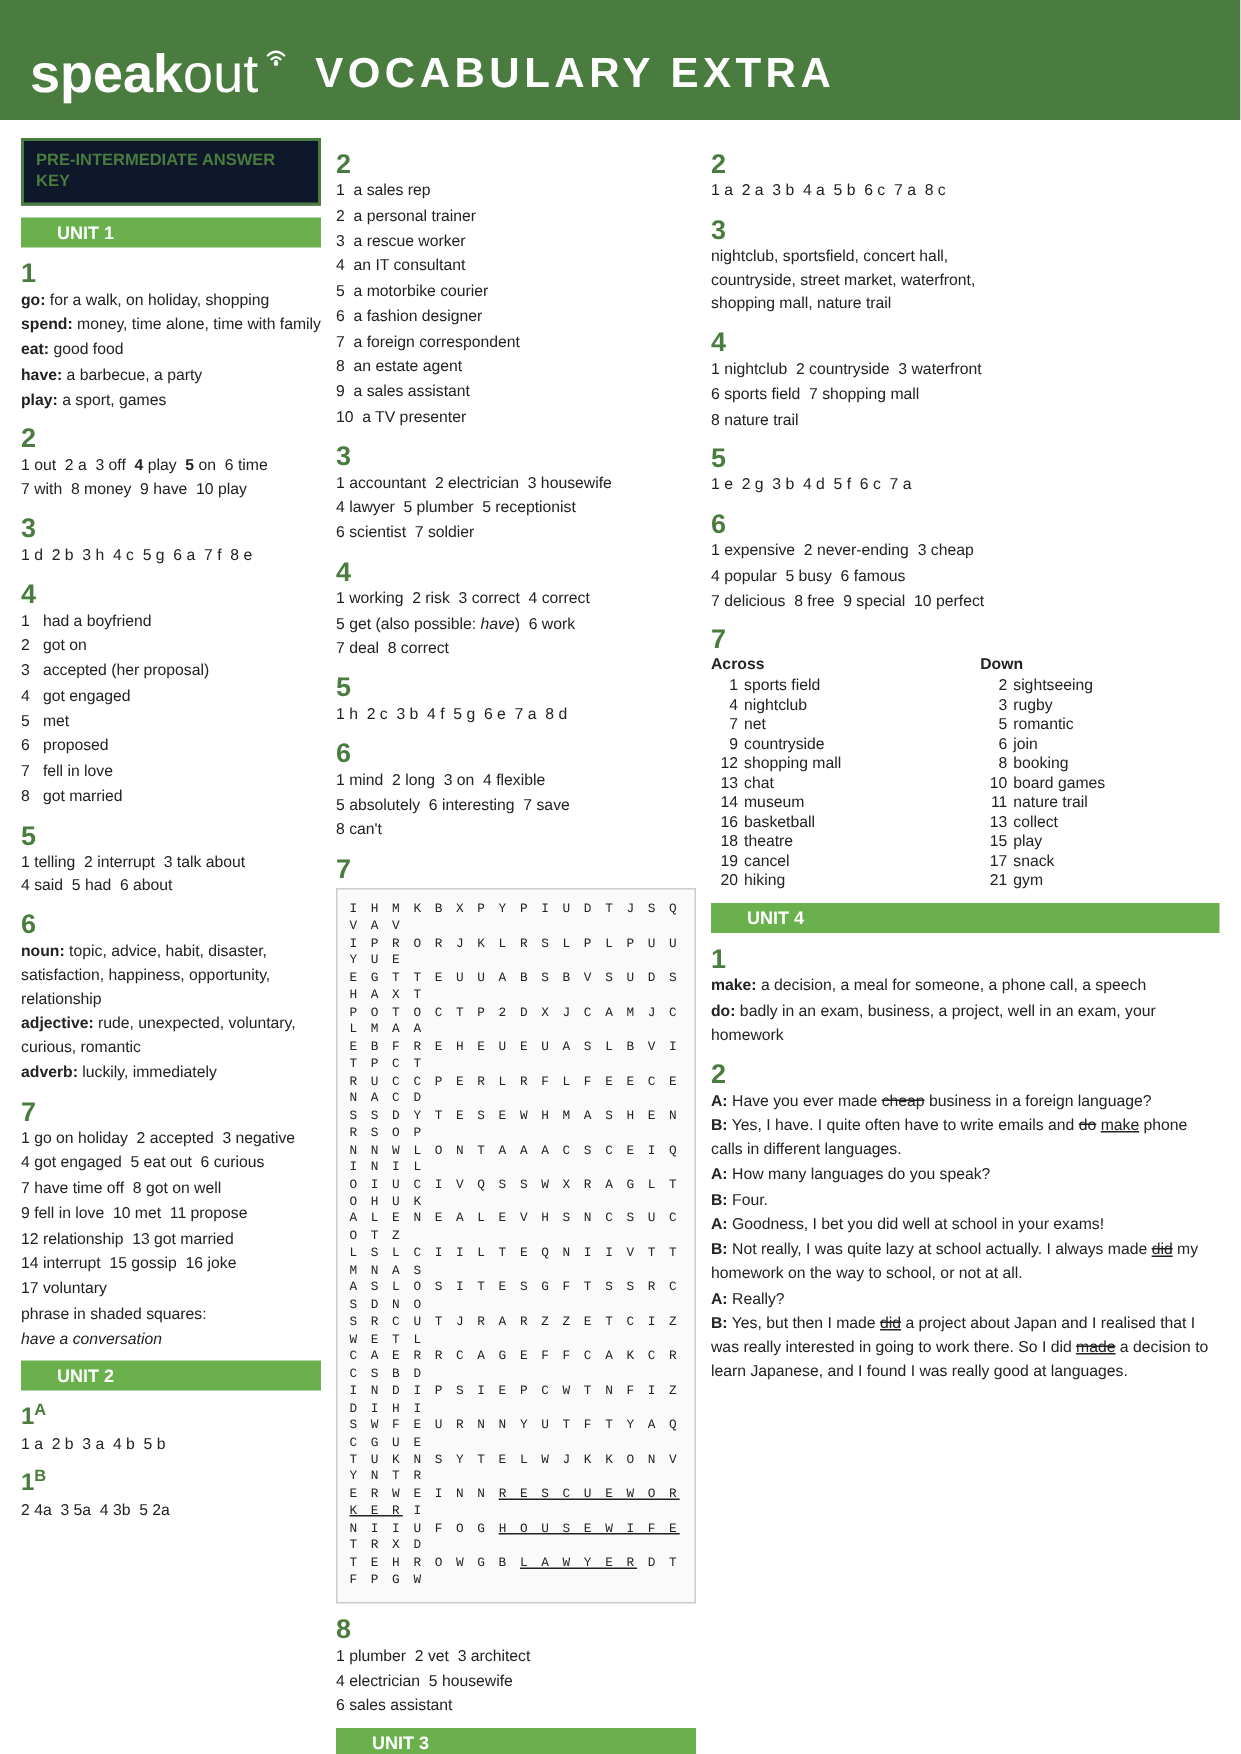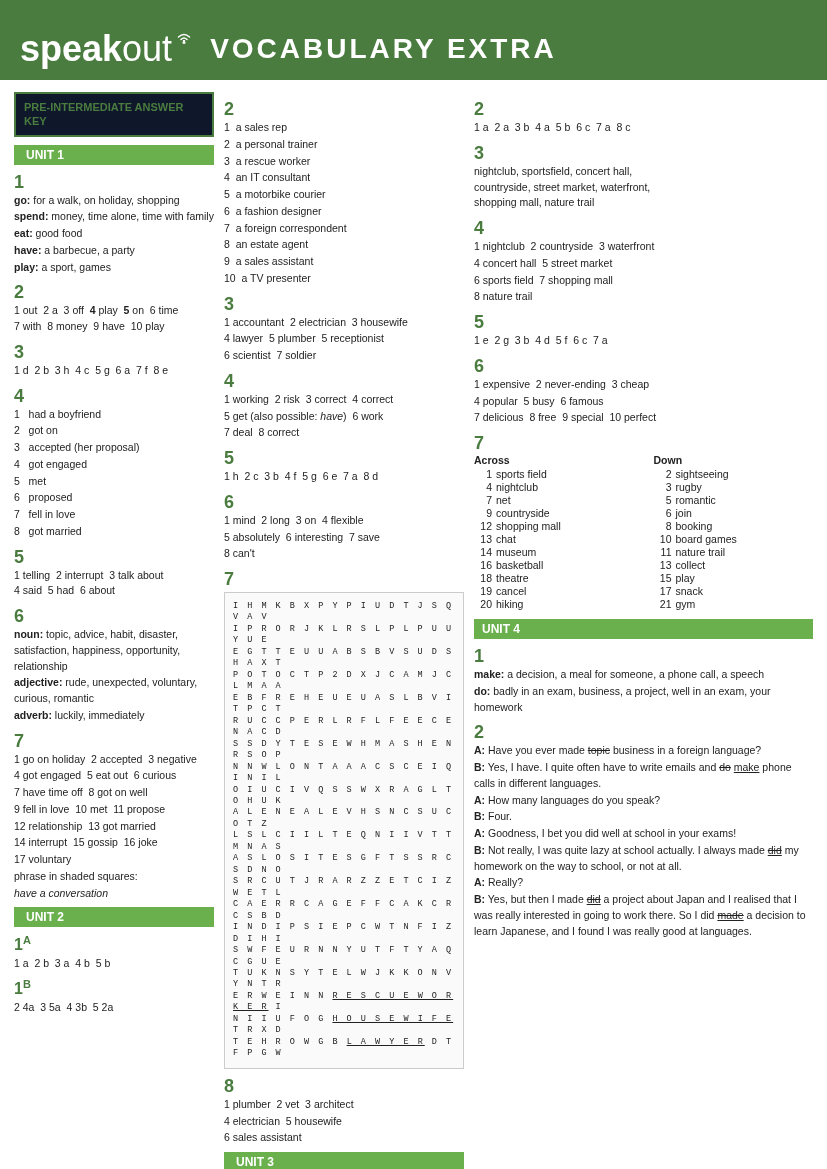--- a/index.html
+++ b/index.html
@@ -58,21 +58,21 @@
       color: #4a7c3f;
       text-transform: uppercase;
       line-height: 1.3;
     }
 
     .unit-header {
       background: #6ab04c;
       color: #fff;
       font-weight: 900;
       font-size: 12px;
-      padding: 3px 12px;
+      padding: 3px 24px;
       margin-bottom: 6px;
       text-transform: uppercase;
     }
 
     .section-num {
       font-size: 18px;
       font-weight: 900;
       color: #4a7c3f;
       margin-top: 8px;
       margin-bottom: 2px;
@@ -118,21 +118,21 @@
     .across-down .col { flex: 1; }
     .across-down .col-title { font-weight: 700; margin-bottom: 2px; }
     .across-down .row { display: flex; gap: 4px; margin-bottom: 1px; }
     .across-down .num { width: 18px; text-align: right; flex-shrink: 0; }
 
     .unit4-box {
       background: #6ab04c;
       color: #fff;
       font-weight: 900;
       font-size: 12px;
-      padding: 3px 8px;
+      padding: 3px 24px;
       margin: 8px 0 6px 0;
       text-transform: uppercase;
     }
 
     
     .logo-container {
       display: flex;
       align-items: center;
       gap: 0;
     }
@@ -319,21 +319,20 @@
     </div>
 
     <div class="section-num">3</div>
     <div class="content-block">
       <p>nightclub, sportsfield, concert hall,<br>countryside, street market, waterfront,<br>shopping mall, nature trail</p>
     </div>
 
     <div class="section-num">4</div>
     <div class="content-block">
       <p>1 nightclub &nbsp;2 countryside &nbsp;3 waterfront</p>
-      <p>4 concert hall &nbsp;5 street market</p>
       <p>6 sports field &nbsp;7 shopping mall</p>
       <p>8 nature trail</p>
     </div>
 
     <div class="section-num">5</div>
     <div class="content-block">
       <p>1 e &nbsp;2 g &nbsp;3 b &nbsp;4 d &nbsp;5 f &nbsp;6 c &nbsp;7 a</p>
     </div>
 
     <div class="section-num">6</div>
@@ -444,21 +443,21 @@
     <div class="unit4-box">UNIT 4</div>
 
     <div class="section-num">1</div>
     <div class="content-block">
       <p><b>make:</b> a decision, a meal for someone, a phone call, a speech</p>
       <p><b>do:</b> badly in an exam, business, a project, well in an exam, your homework</p>
     </div>
 
     <div class="section-num">2</div>
     <div class="dialogue content-block">
-      <p><span class="speaker">A:</span> Have you ever made <s>topic</s> business in a foreign language?</p>
+      <p><span class="speaker">A:</span> Have you ever made <s>cheap</s> business in a foreign language?</p>
       <p><span class="speaker">B:</span> Yes, I have. I quite often have to write emails and <s>do</s> <u>make</u> phone calls in different languages.</p>
       <p><span class="speaker">A:</span> How many languages do you speak?</p>
       <p><span class="speaker">B:</span> Four.</p>
       <p><span class="speaker">A:</span> Goodness, I bet you did well at school in your exams!</p>
       <p><span class="speaker">B:</span> Not really, I was quite lazy at school actually. I always made <s><u>did</u></s> my homework on the way to school, or not at all.</p>
       <p><span class="speaker">A:</span> Really?</p>
       <p><span class="speaker">B:</span> Yes, but then I made <s><u>did</u></s> a project about Japan and I realised that I was really interested in going to work there. So I did <s><u>made</u></s> a decision to learn Japanese, and I found I was really good at languages.</p>
     </div>
   </div>
 

